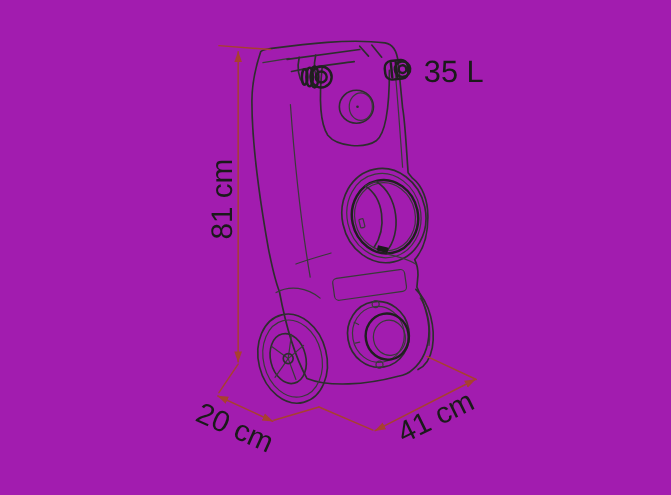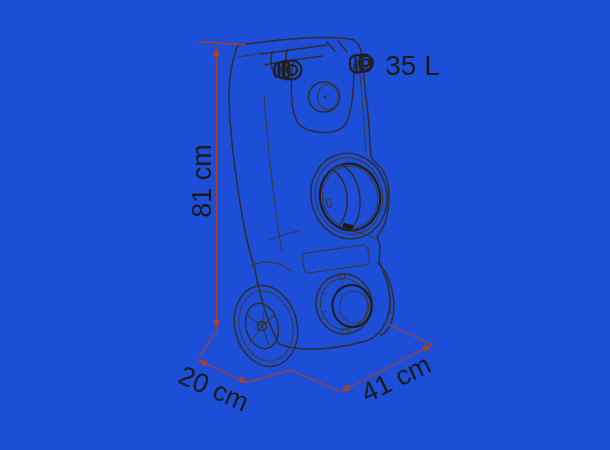--- a/index.html
+++ b/index.html
@@ -5,21 +5,21 @@
   html, body {
     margin: 0;
     padding: 0;
     background: #ffffff;
     font-family: "Liberation Sans", sans-serif;
   }
   .stage {
     position: relative;
     width: 610px;
     height: 450px;
-    background: #1d4ed8;
+    background: #a21caf;
     overflow: hidden;
   }
   .stage svg {
     position: absolute;
     left: 0;
     top: 0;
     display: block;
   }
   .dim-text {
     font-family: "Liberation Sans", sans-serif;

